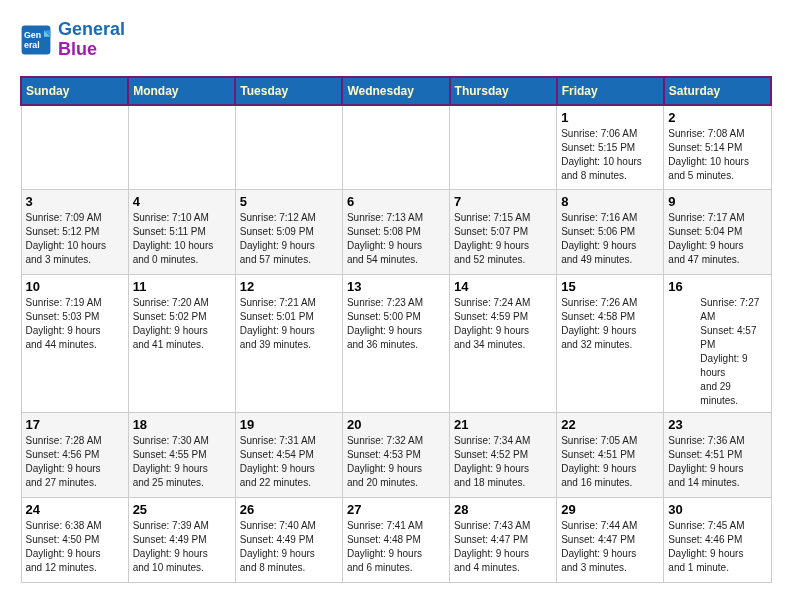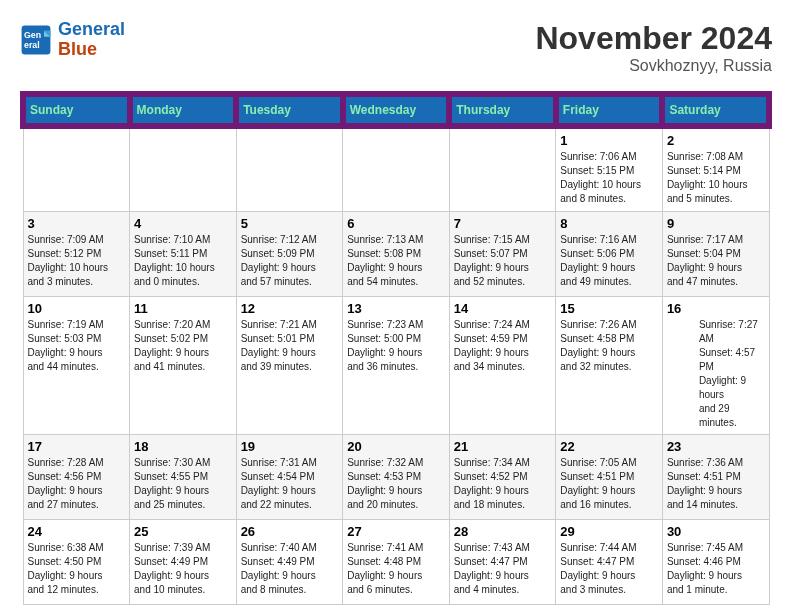--- a/index.html
+++ b/index.html
@@ -46,26 +46,26 @@
       font-size: 16px;
       color: #555;
     }
     table {
       width: 100%;
       border-collapse: collapse;
       font-size: 11px;
     }
     thead tr th {
       background-color: #1a6bb5;
-      color: #86efac;
+      color: #fef9c3;
       padding: 6px 4px;
       text-align: left;
       font-size: 12px;
       font-weight: bold;
-      border: 6px solid #701a75;
+      border: 2px solid #701a75;
     }
     tbody tr td {
       border: 1px solid #ccc;
       vertical-align: top;
       padding: 4px;
       height: 85px;
       width: 14.28%;
       background: #fff;
     }
     tbody tr:nth-child(even) td {
@@ -92,26 +92,22 @@
   <div class="logo">
     <svg class="logo-icon" viewBox="0 0 40 40">
       <rect x="2" y="2" width="36" height="36" rx="4" fill="#1a6bb5"></rect>
       <text x="5" y="18" font-size="11" fill="white" font-weight="bold" font-family="Arial">Gen</text>
       <text x="5" y="30" font-size="11" fill="white" font-weight="bold" font-family="Arial">eral</text>
       <polygon points="30,8 38,16 30,16" fill="#6ec6e8"></polygon>
       <polygon points="30,8 38,8 38,16" fill="#3a9fd4"></polygon>
     </svg>
     <div class="logo-text">
       <div><span>General</span></div>
-      <div><span style="color:#c2410c">Blue</span></div>
+      <div><span style="color:#a21caf">Blue</span></div>
     </div>
-  </div>
-  <div class="title-block">
-    <div class="month-title">November 2024</div>
-    <div class="location">Sovkhoznyy, Russia</div>
   </div>
 </div>
 
 <table>
   <thead>
     <tr>
     <th>Sunday</th>
         <th>Monday</th>
         <th>Tuesday</th>
         <th>Wednesday</th>

